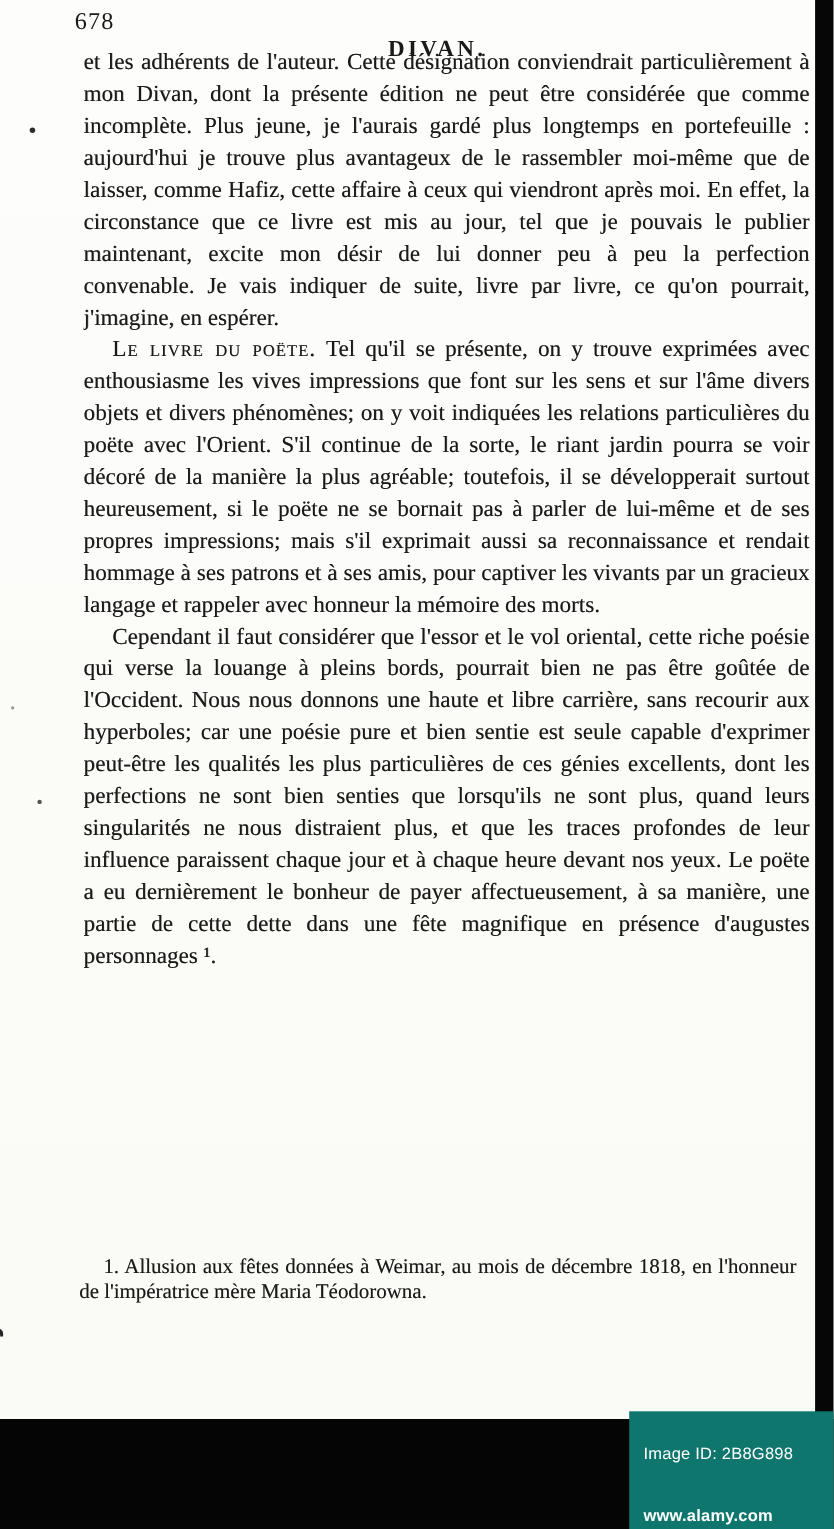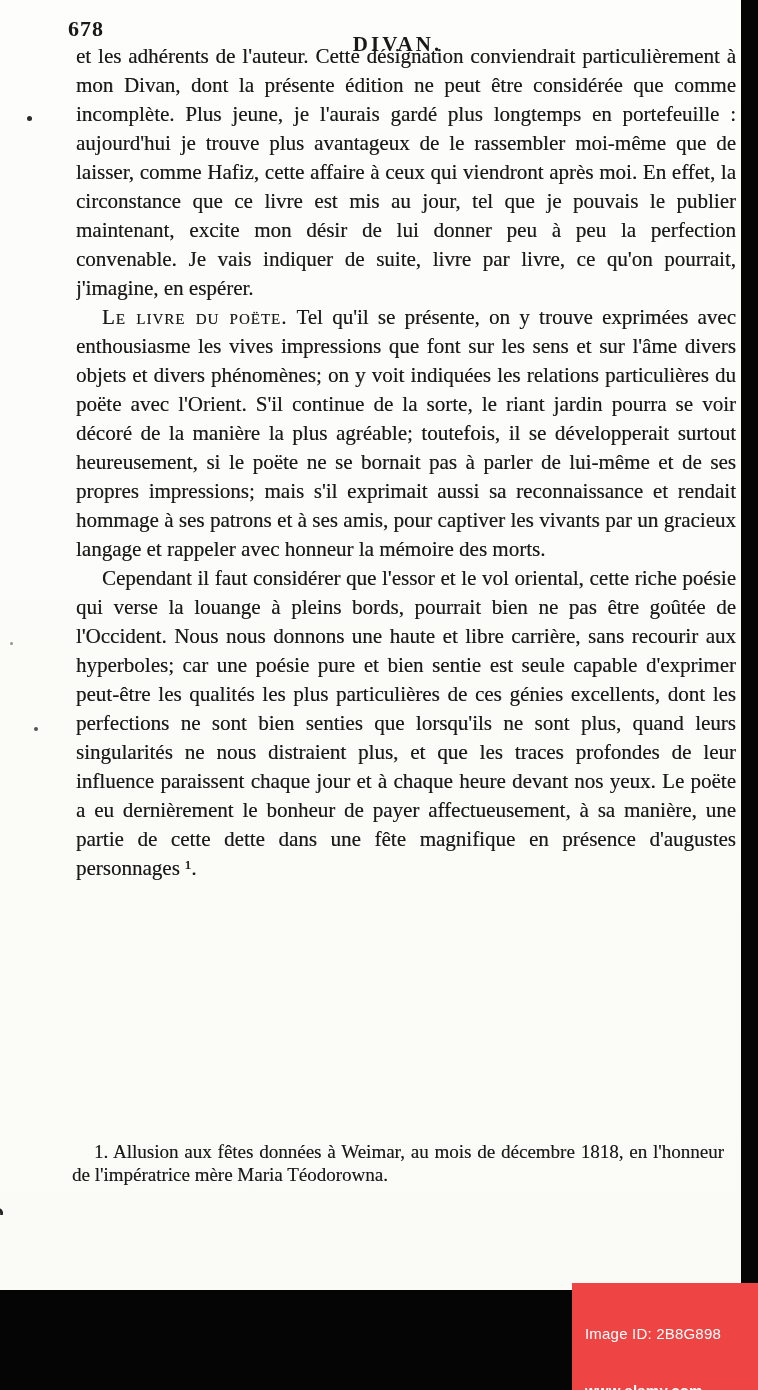--- a/index.html
+++ b/index.html
@@ -22,21 +22,21 @@
     color: #1a1917;
   }
 
   .page-header {
     position: absolute;
     top: 6px; left: 68px; right: 14px;
     height: 26px;
   }
   .page-number {
     position: absolute; left: 0; top: 0;
-    font-size: 22px; font-weight: bold; letter-spacing: 1px; margin-top: 10px;
+    font-size: 22px; font-weight: normal; letter-spacing: 1px;
   }
   .running-title {
     position: absolute; left: 0; right: 0; top: 1px;
     text-align: center;
     font-size: 21px; font-weight: bold; letter-spacing: 3px; margin-top: 25px;
   }
 
   .body-text {
     position: absolute;
     top: 42px; left: 76px;
@@ -81,25 +81,25 @@
   .bottom-bar {
     position: absolute;
     left: 0; bottom: 0;
     width: 758px; height: 100px;
     background: #050505;
   }
   .id-box {
     position: absolute;
     right: 0; bottom: 0;
     width: 186px; height: 107px;
-    background: #ef4444;
+    background: #0f766e;
     color: #ffffff;
     font-family: "Liberation Sans", "DejaVu Sans", sans-serif;
     box-sizing: border-box;
-    padding: 42px 0 0 13px;
+    padding: 30px 0 0 13px;
   }
   .id-line { font-size: 15px; margin-bottom: 10px; letter-spacing: 0.2px; }
   .url-line { font-size: 15px; font-weight: bold; letter-spacing: 0.2px; margin-top: 40px; }
 
   .wm-vertical {
     position: absolute;
     left: 4px; bottom: 108px;
     transform: rotate(-90deg);
     transform-origin: left bottom;
     font-family: "Liberation Sans", "DejaVu Sans", sans-serif;

